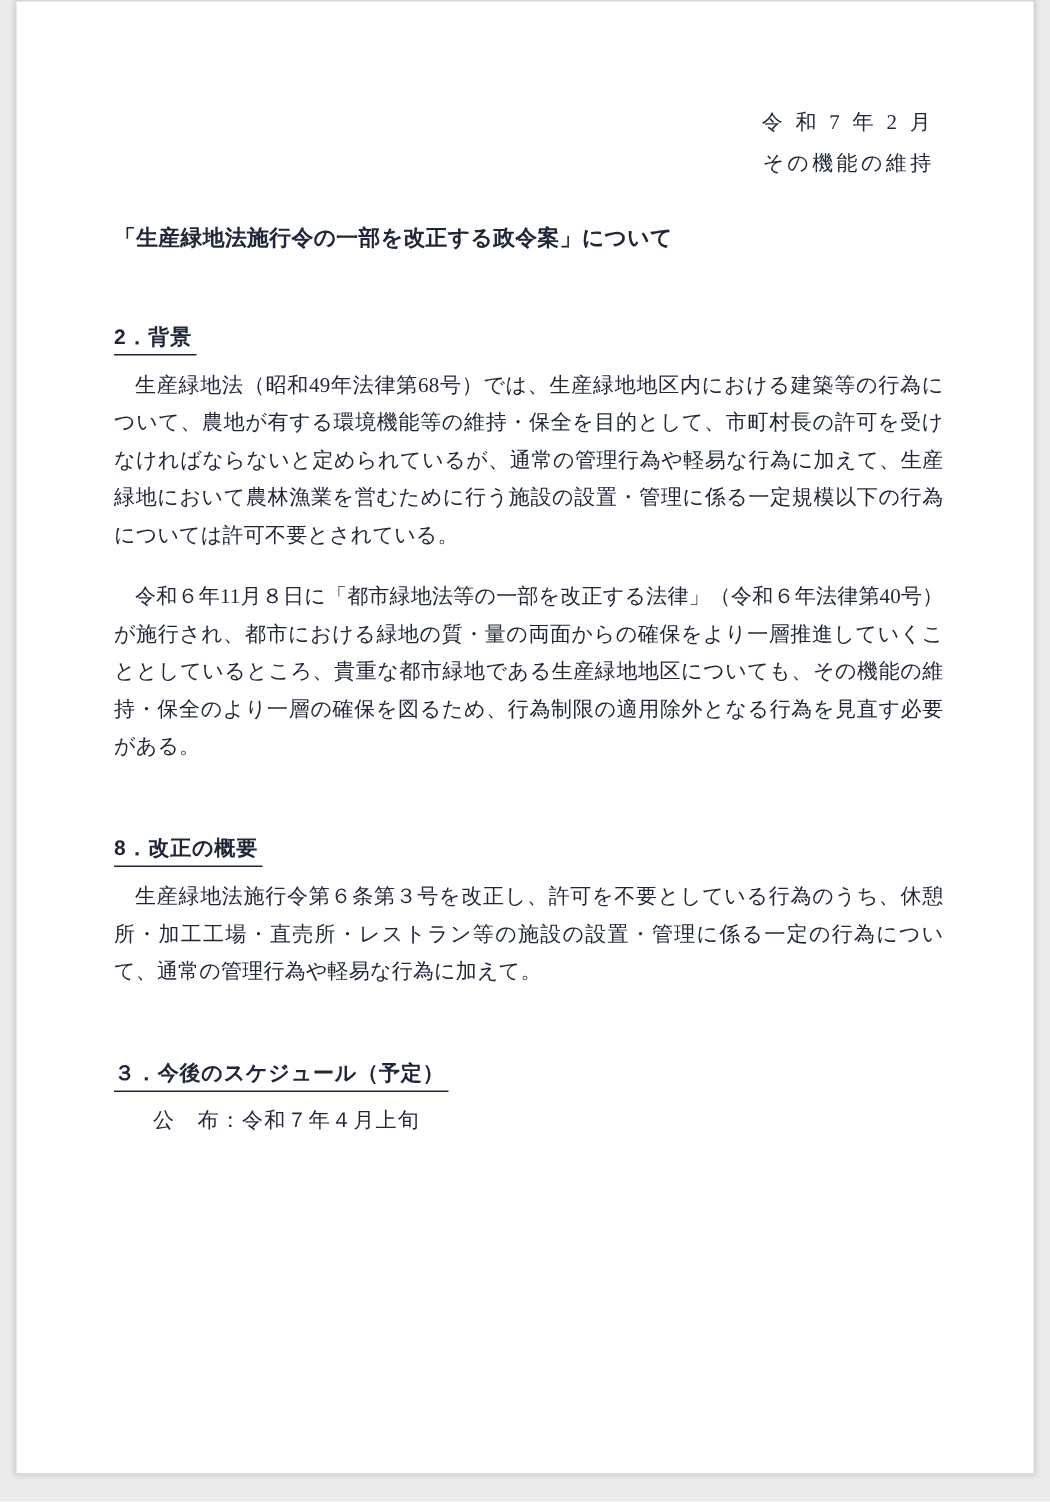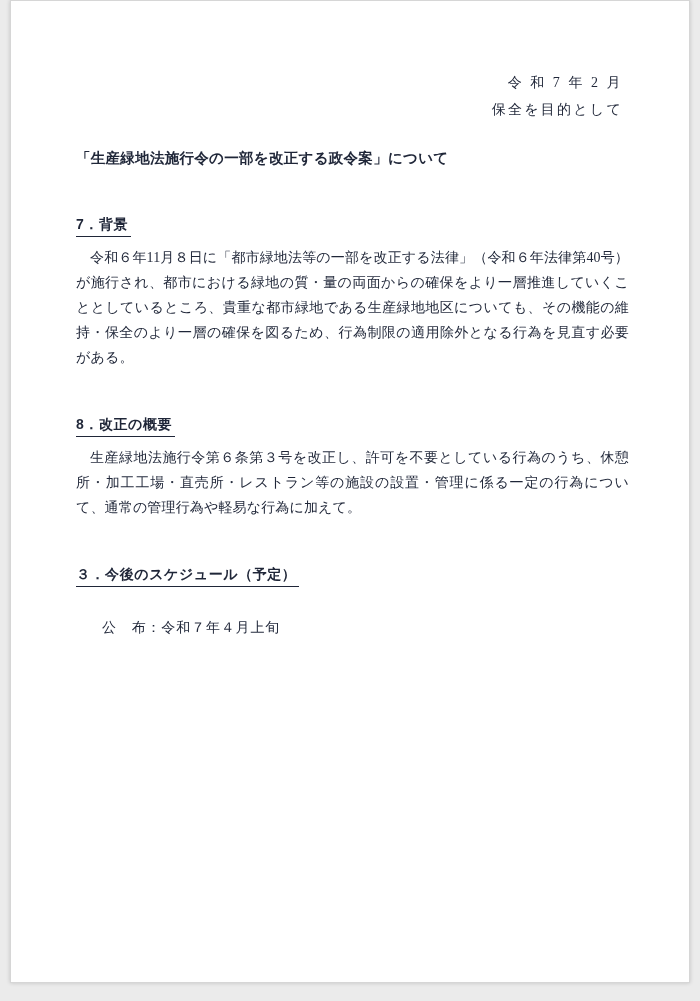--- a/index.html
+++ b/index.html
@@ -69,41 +69,42 @@
     font-size: 14px;
     line-height: 25px;
     text-align: justify;
     text-indent: 1em;
     letter-spacing: 0.01em;
   }
   .body-para + .body-para {
     margin-top: 16px;
   }
   .schedule {
-    margin-top: 27px;
+    margin-top: 6px;
     padding-left: 26px;
     font-size: 14px;
     line-height: 28px;
     letter-spacing: 0.06em;
   }
 </style>
 </head>
 <body>
 
 <div class="page">
 
   <div class="doc-header">
     <div class="date-line">令 和 7 年 2 月</div>
-    <div class="org-line">保全を目的として</div>
+    <div class="org-line">その機能の維持</div>
   </div>
 
   <h1 class="doc-title">「生産緑地法施行令の一部を改正する政令案」について</h1>
 
   <section class="doc-section first">
-    <h2 class="section-heading"><span class="u">7．背景</span></h2>
+    <h2 class="section-heading"><span class="u">2．背景</span></h2>
+    <p class="body-para">生産緑地法（昭和49年法律第68号）では、生産緑地地区内における建築等の行為について、農地が有する環境機能等の維持・保全を目的として、市町村長の許可を受けなければならないと定められているが、通常の管理行為や軽易な行為に加えて、生産緑地において農林漁業を営むために行う施設の設置・管理に係る一定規模以下の行為については許可不要とされている。</p>
     <p class="body-para">令和６年11月８日に「都市緑地法等の一部を改正する法律」（令和６年法律第40号）が施行され、都市における緑地の質・量の両面からの確保をより一層推進していくこととしているところ、貴重な都市緑地である生産緑地地区についても、その機能の維持・保全のより一層の確保を図るため、行為制限の適用除外となる行為を見直す必要がある。</p>
   </section>
 
   <section class="doc-section">
     <h2 class="section-heading"><span class="u">8．改正の概要</span></h2>
     <p class="body-para">生産緑地法施行令第６条第３号を改正し、許可を不要としている行為のうち、休憩所・加工工場・直売所・レストラン等の施設の設置・管理に係る一定の行為について、通常の管理行為や軽易な行為に加えて。</p>
   </section>
 
   <section class="doc-section">
     <h2 class="section-heading"><span class="u">３．今後のスケジュール（予定）</span></h2>

